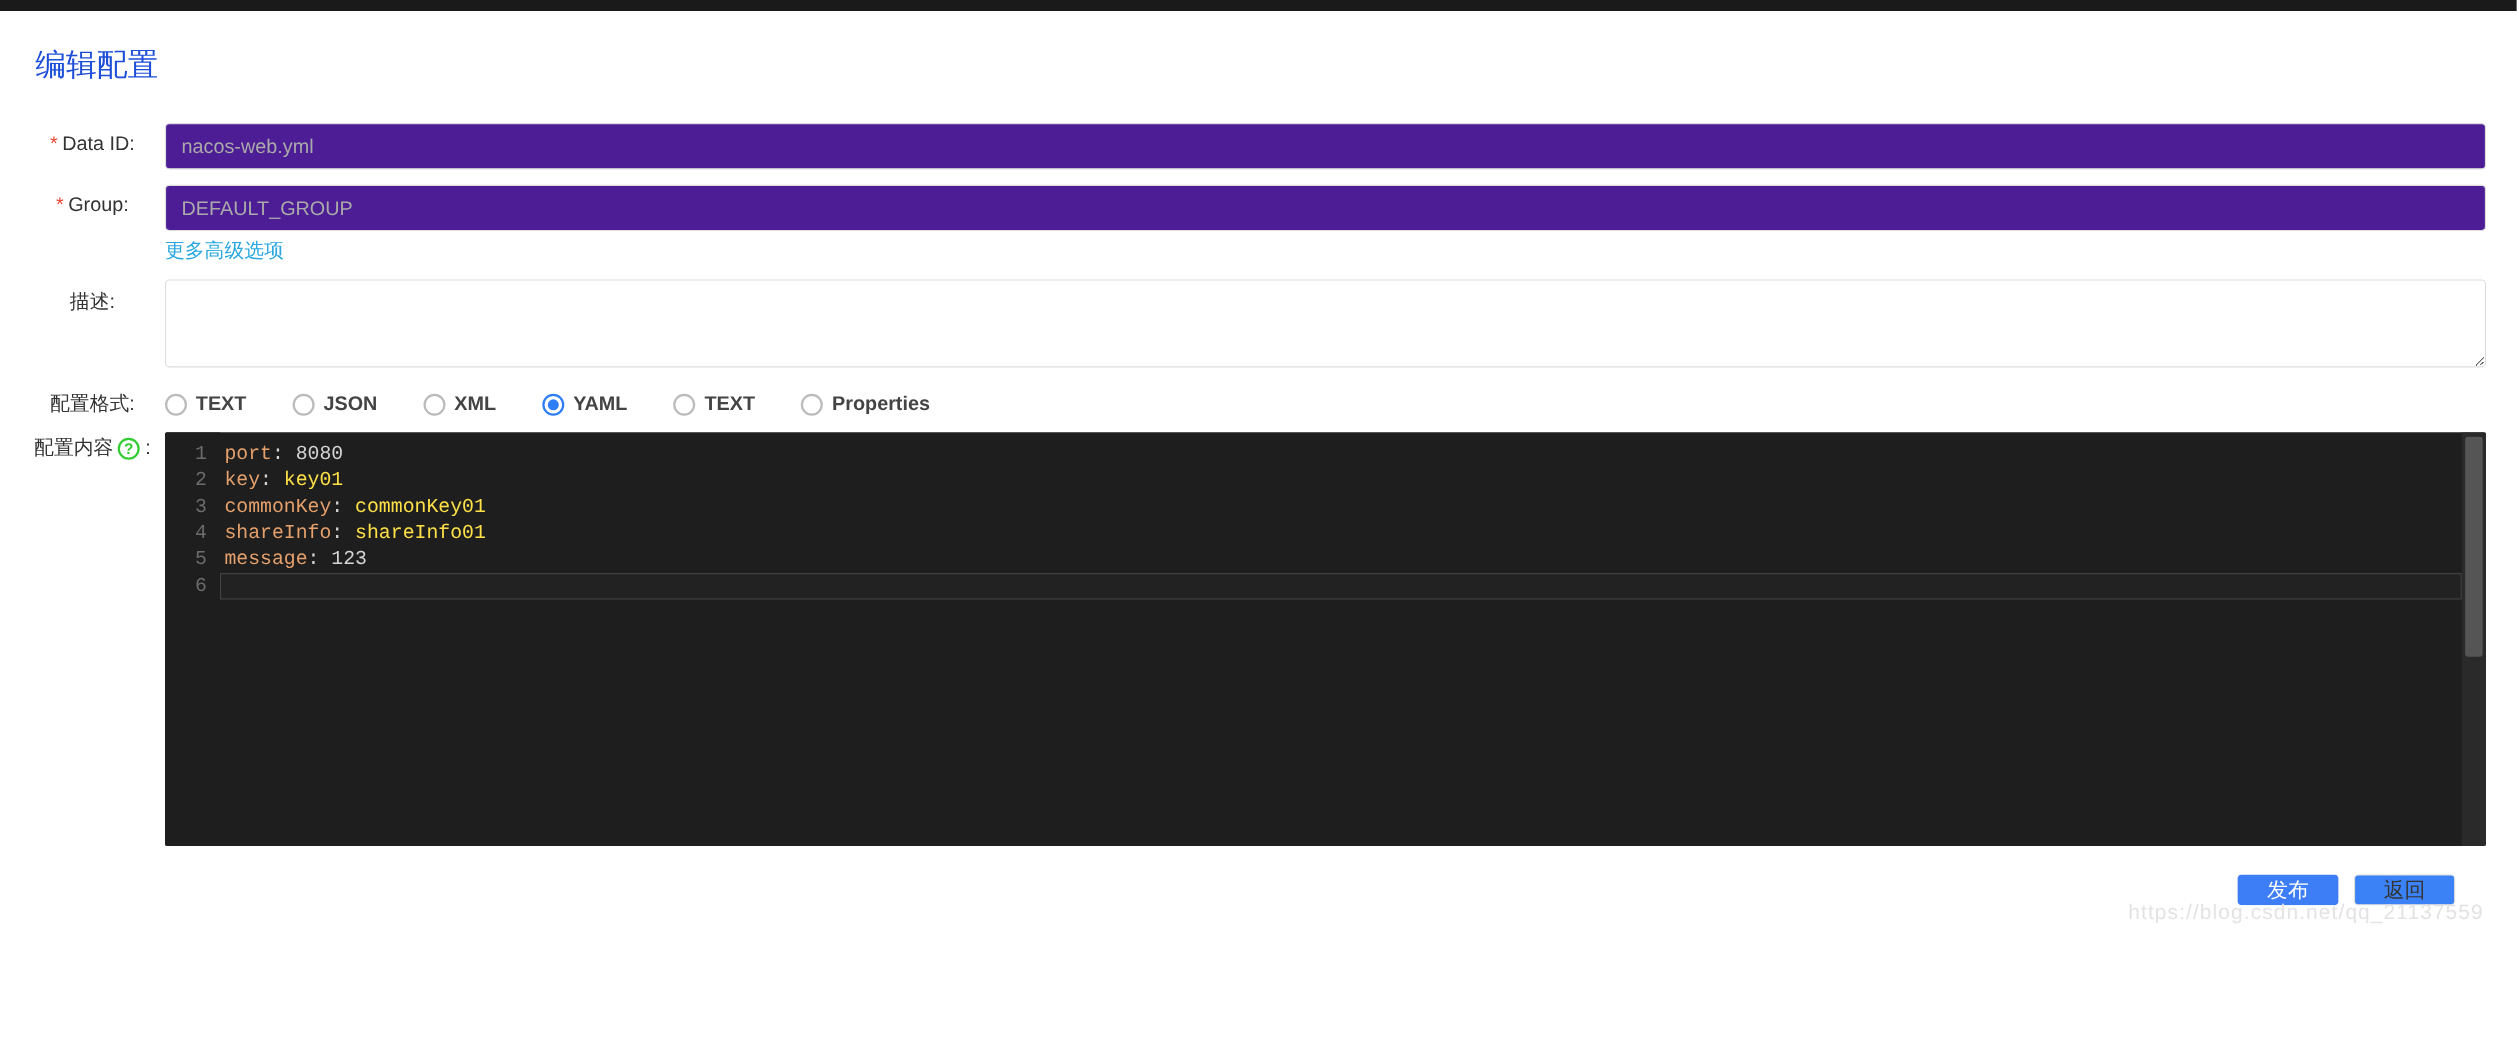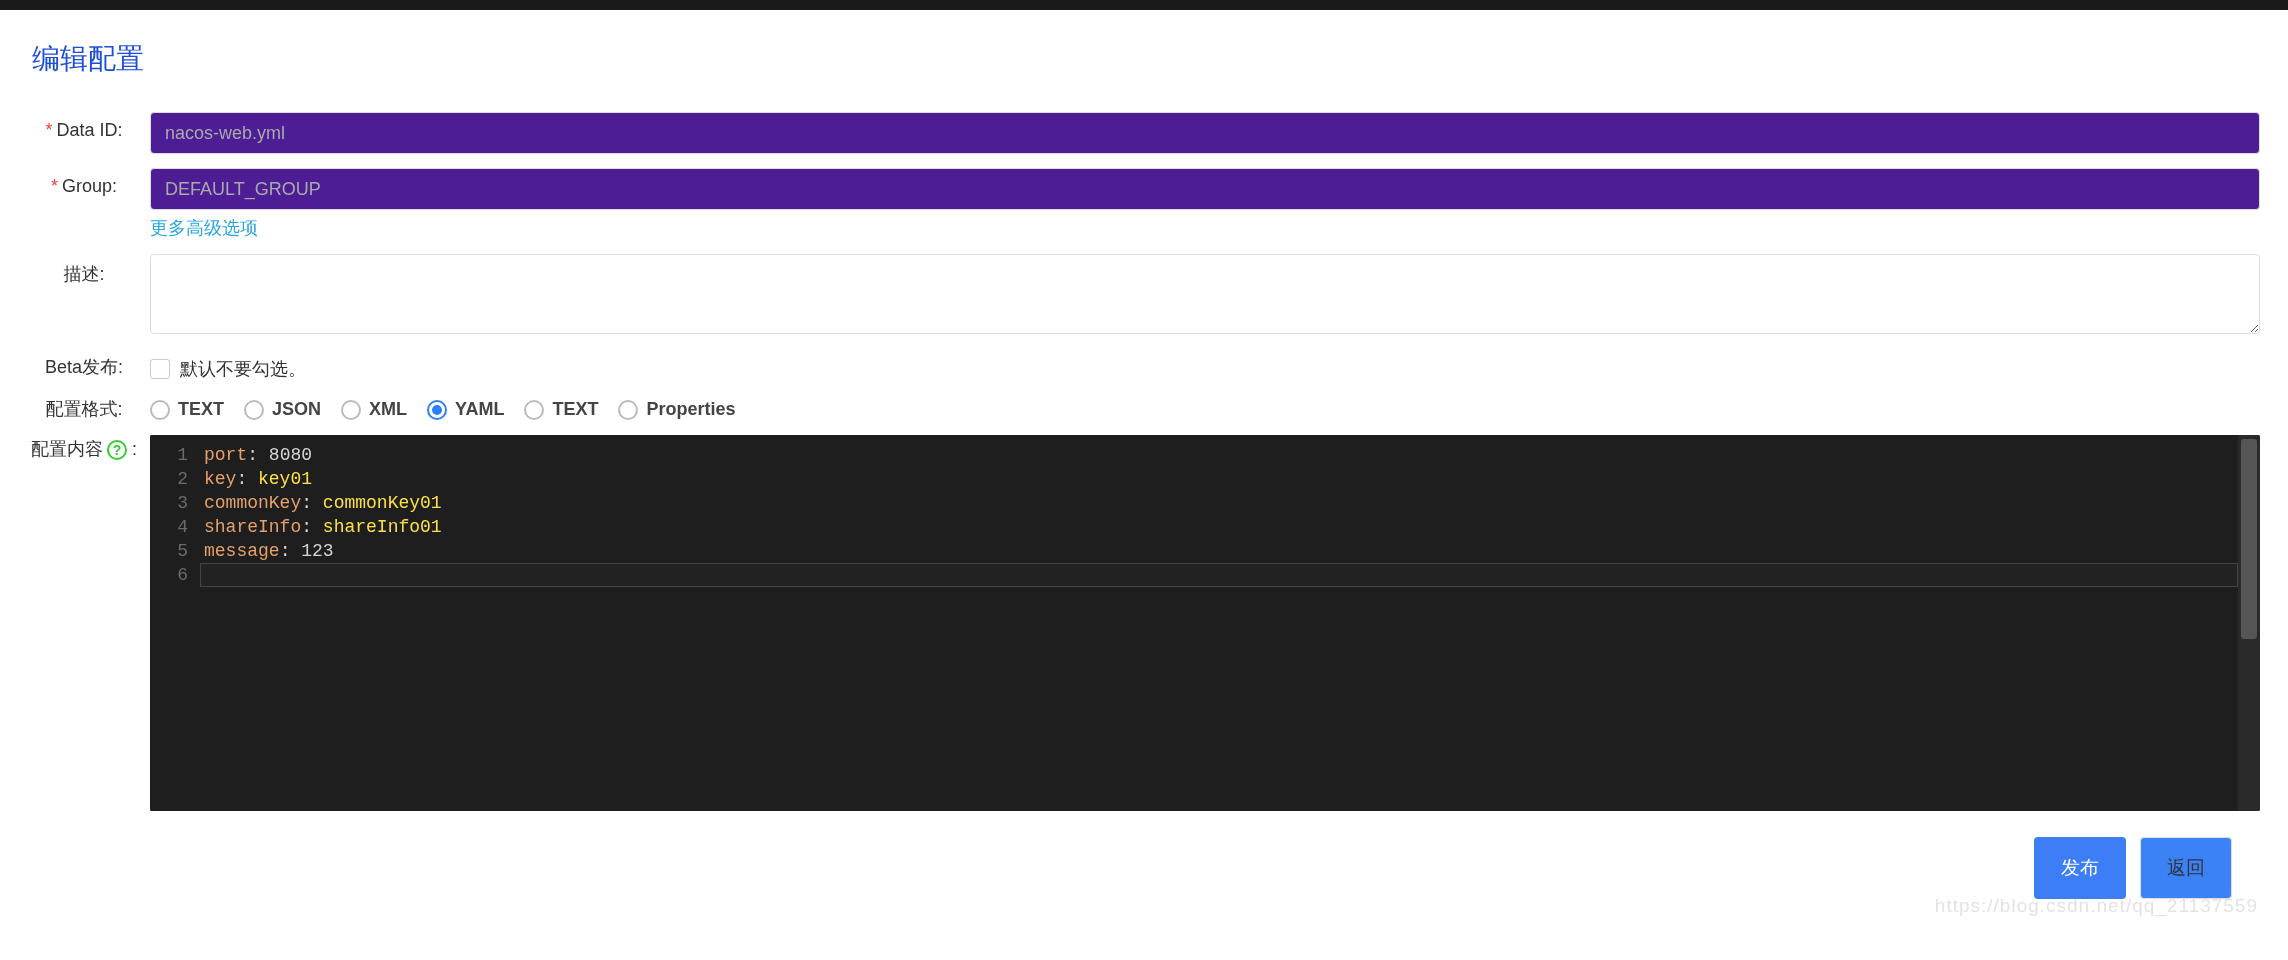--- a/index.html
+++ b/index.html
@@ -11,42 +11,42 @@
   .form-label { width: 122px; min-width:122px; text-align:center; padding-right:10px; font-size:18px; color:#333; padding-top:8px; }
   .form-label.tight { padding-top:2px; }
   .req { color:#e43; margin-right:4px;}
   .form-field { flex:1; }
   .text-input { width:100%; height:42px; border:1px solid #ddd; border-radius:4px; padding: 0 14px; font-size:18px; color:#333; background:#f7f8fa;}
   .text-input.locked { background:#4c1d95; color:#aaa;}
   .advanced-link { color:#29a7e1; font-size:18px; cursor:pointer; display:inline-block; margin-top:6px;}
   .textarea { width:100%; height:80px; border:1px solid #ddd; border-radius:4px; padding:10px 14px; font-size:18px; resize:vertical; background:#fff;}
   .checkbox-wrap { display:flex; align-items:center; gap:10px; padding-top:4px;}
   .checkbox { width:20px; height:20px; border:1px solid #ccc; border-radius:3px; background:#fff;}
-  .radio-group { display:flex; gap:20px; align-items:center; padding-top:4px;}
+  .radio-group { display:flex; gap:42px; align-items:center; padding-top:4px;}
   .radio-item { display:flex; align-items:center; gap:8px; cursor:pointer; font-size:18px; font-weight:600; color:#444;}
   .radio-circle { width:20px; height:20px; border:2px solid #bbb; border-radius:50%; display:flex; align-items:center; justify-content:center;}
   .radio-item.selected .radio-circle { border-color:#2d7ef7;}
   .radio-dot { width:10px; height:10px; border-radius:50%; background:#2d7ef7; display:none;}
   .radio-item.selected .radio-dot { display:block;}
   .help-icon { display:inline-flex; width:20px; height:20px; border:2px solid #3c3; border-radius:50%; color:#3c3; font-size:14px; align-items:center; justify-content:center; margin-left:4px; font-weight:bold;}
   .editor-wrap { flex:1; background:#1e1e1e; height:376px; border-radius:2px; position:relative; overflow:hidden;}
   .editor-gutter { position:absolute; left:0; top:0; bottom:0; width:50px; background:#1e1e1e; padding-top:8px;}
   .editor-gutter .ln { color:#6b6b6b; font-family: Consolas, "Courier New", monospace; font-size:18px; text-align:right; padding-right:12px; line-height:24px;}
   .editor-body { position:absolute; left:50px; right:22px; top:0; bottom:0; padding:8px 4px; font-family: Consolas, "Courier New", monospace; font-size:18px; line-height:24px;}
   .codeline { white-space:pre; color:#d4d4d4;}
   .tok-key { color:#e5a06b;}
   .tok-colon { color:#d4d4d4;}
   .tok-num { color:#d4d4d4;}
   .tok-str { color:#fde047;}
   .cursor-line { position:absolute; left:50px; right:22px; height:24px; border:1px solid #444; background:rgba(255,255,255,0.02); pointer-events:none;}
   .editor-scrollbar { position:absolute; right:0; top:0; width:22px; bottom:0; background:#2a2a2a;}
   .editor-scrollbar .thumb { position:absolute; left:3px; right:3px; top:4px; height:200px; background:#555; border-radius:3px;}
   .editor-corner { position:absolute; right:4px; top:4px; color:#3aa; font-size:14px; font-family:monospace;}
   .footer { display:flex; justify-content:flex-end; gap:14px; padding: 26px 28px 0 0;}
-  .btn { height:62px; padding:0 26px; border-radius:4px; font-size:19px; display:flex; align-items:center; justify-content:center; cursor:pointer; border:1px solid transparent;}
+  .btn { height:28px; padding:0 26px; border-radius:4px; font-size:19px; display:flex; align-items:center; justify-content:center; cursor:pointer; border:1px solid transparent;}
   .btn-primary { background:#3d7ef7; color:#fff;}
   .btn-default { background:#3b82f6; border-color:#ddd; color:#333;}
   .watermark { position:absolute; right:30px; bottom:12px; color:#e3e3e3; font-size:19px; letter-spacing:1px; font-family:Arial;}
   .page-wrap{position:relative;}
 </style>
 </head>
 <body>
 
 <div class="topbar"></div>
 <div class="page page-wrap">
@@ -63,29 +63,20 @@
       <input class="text-input locked" readonly="" value="DEFAULT_GROUP" style="">
       <span class="advanced-link">更多高级选项</span>
     </div>
   </div>
 
   <div class="form-row">
     <div class="form-label"><span>描述:</span></div>
     <div class="form-field"><textarea class="textarea" style=""></textarea></div>
   </div>
 
-  <div class="form-row">
-    <div class="form-label tight"><span>Beta发布:</span></div>
-    <div class="form-field">
-      <div class="checkbox-wrap">
-        <span class="checkbox"></span>
-        <span>默认不要勾选。</span>
-      </div>
-    </div>
-  </div>
 
   <div class="form-row">
     <div class="form-label tight"><span>配置格式:</span></div>
     <div class="form-field">
       <div class="radio-group" id="radio-group">
           <div class="radio-item">
             <span class="radio-circle"></span>
             <span>TEXT</span>
           </div>
           <div class="radio-item">

